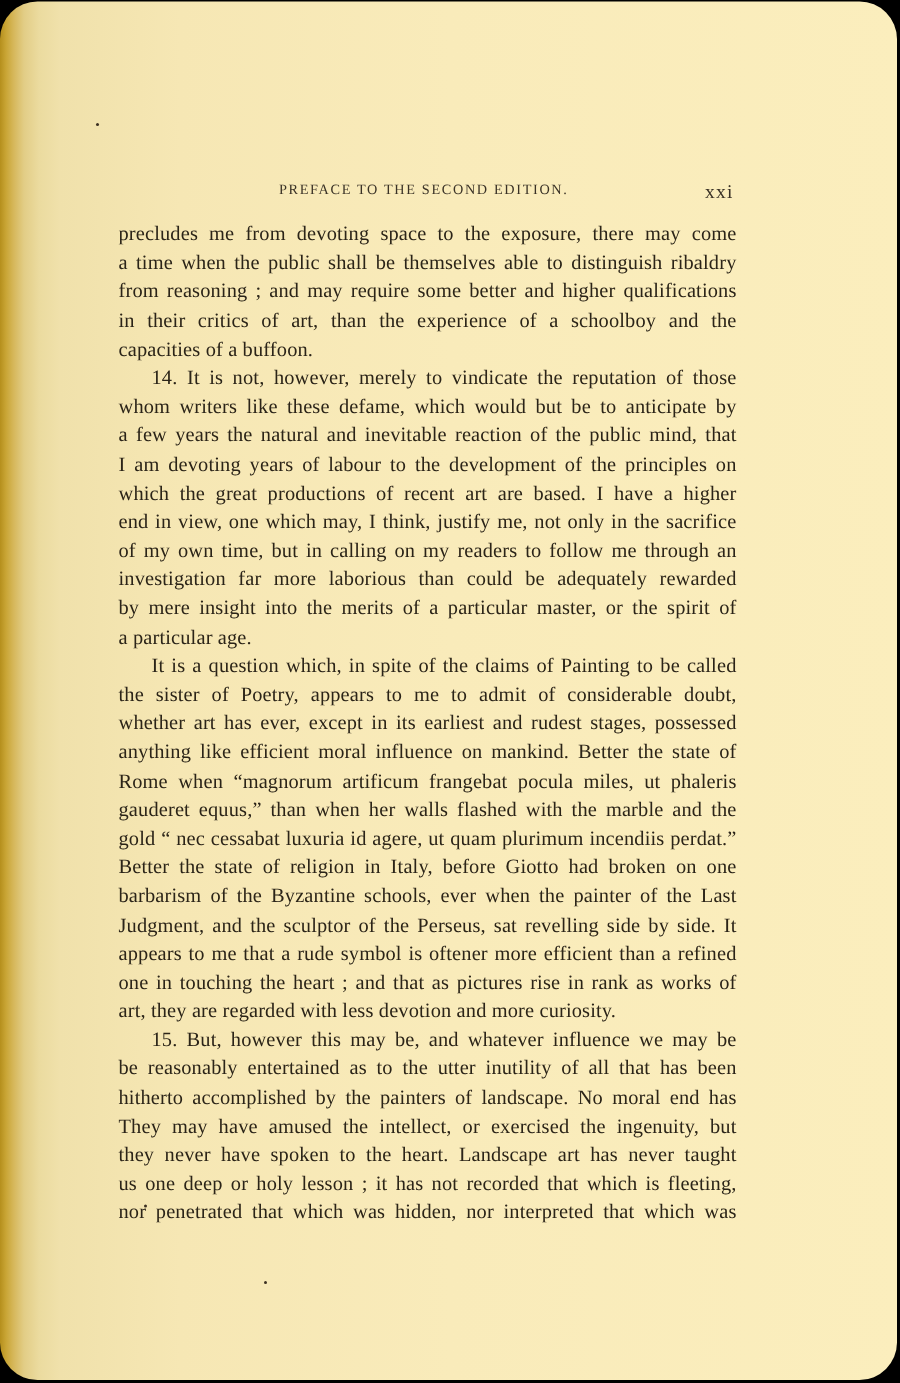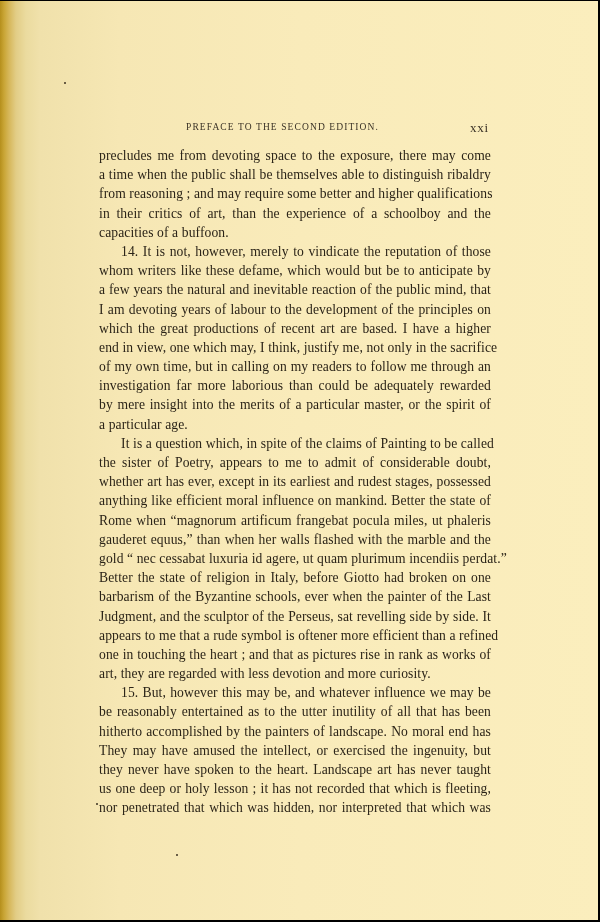--- a/index.html
+++ b/index.html
@@ -24,20 +24,21 @@
           #d6b75a 9px,
           #e2cd86 16px,
           #ebdb9f 26px,
           #f0e1ab 40px,
           #f6e7b4 120px,
           #f9ebba 300px,
           #fbeebd 600px);
       font-family: "Liberation Serif", "DejaVu Serif", serif;
       color: #2b2418;
       overflow: hidden;
+      border-radius: 25px;
     }
     .running-head {
       position: absolute;
       top: 119px;
       left: 0;
       width: 598px;
       height: 20px;
     }
     .running-title {
       position: absolute;
@@ -63,21 +64,20 @@
     }
     .line {
       display: block;
       height: 19.2px;
       line-height: 19.2px;
       font-size: 13.6px;
       white-space: nowrap;
       text-align: justify;
       text-align-last: justify;
       letter-spacing: 0.1px;
-      margin-left: 20px;
     }
     .line.last {
       text-align-last: left;
     }
     .line.indent {
       padding-left: 22px;
     }
     .speck {
       position: absolute;
       width: 2px;

